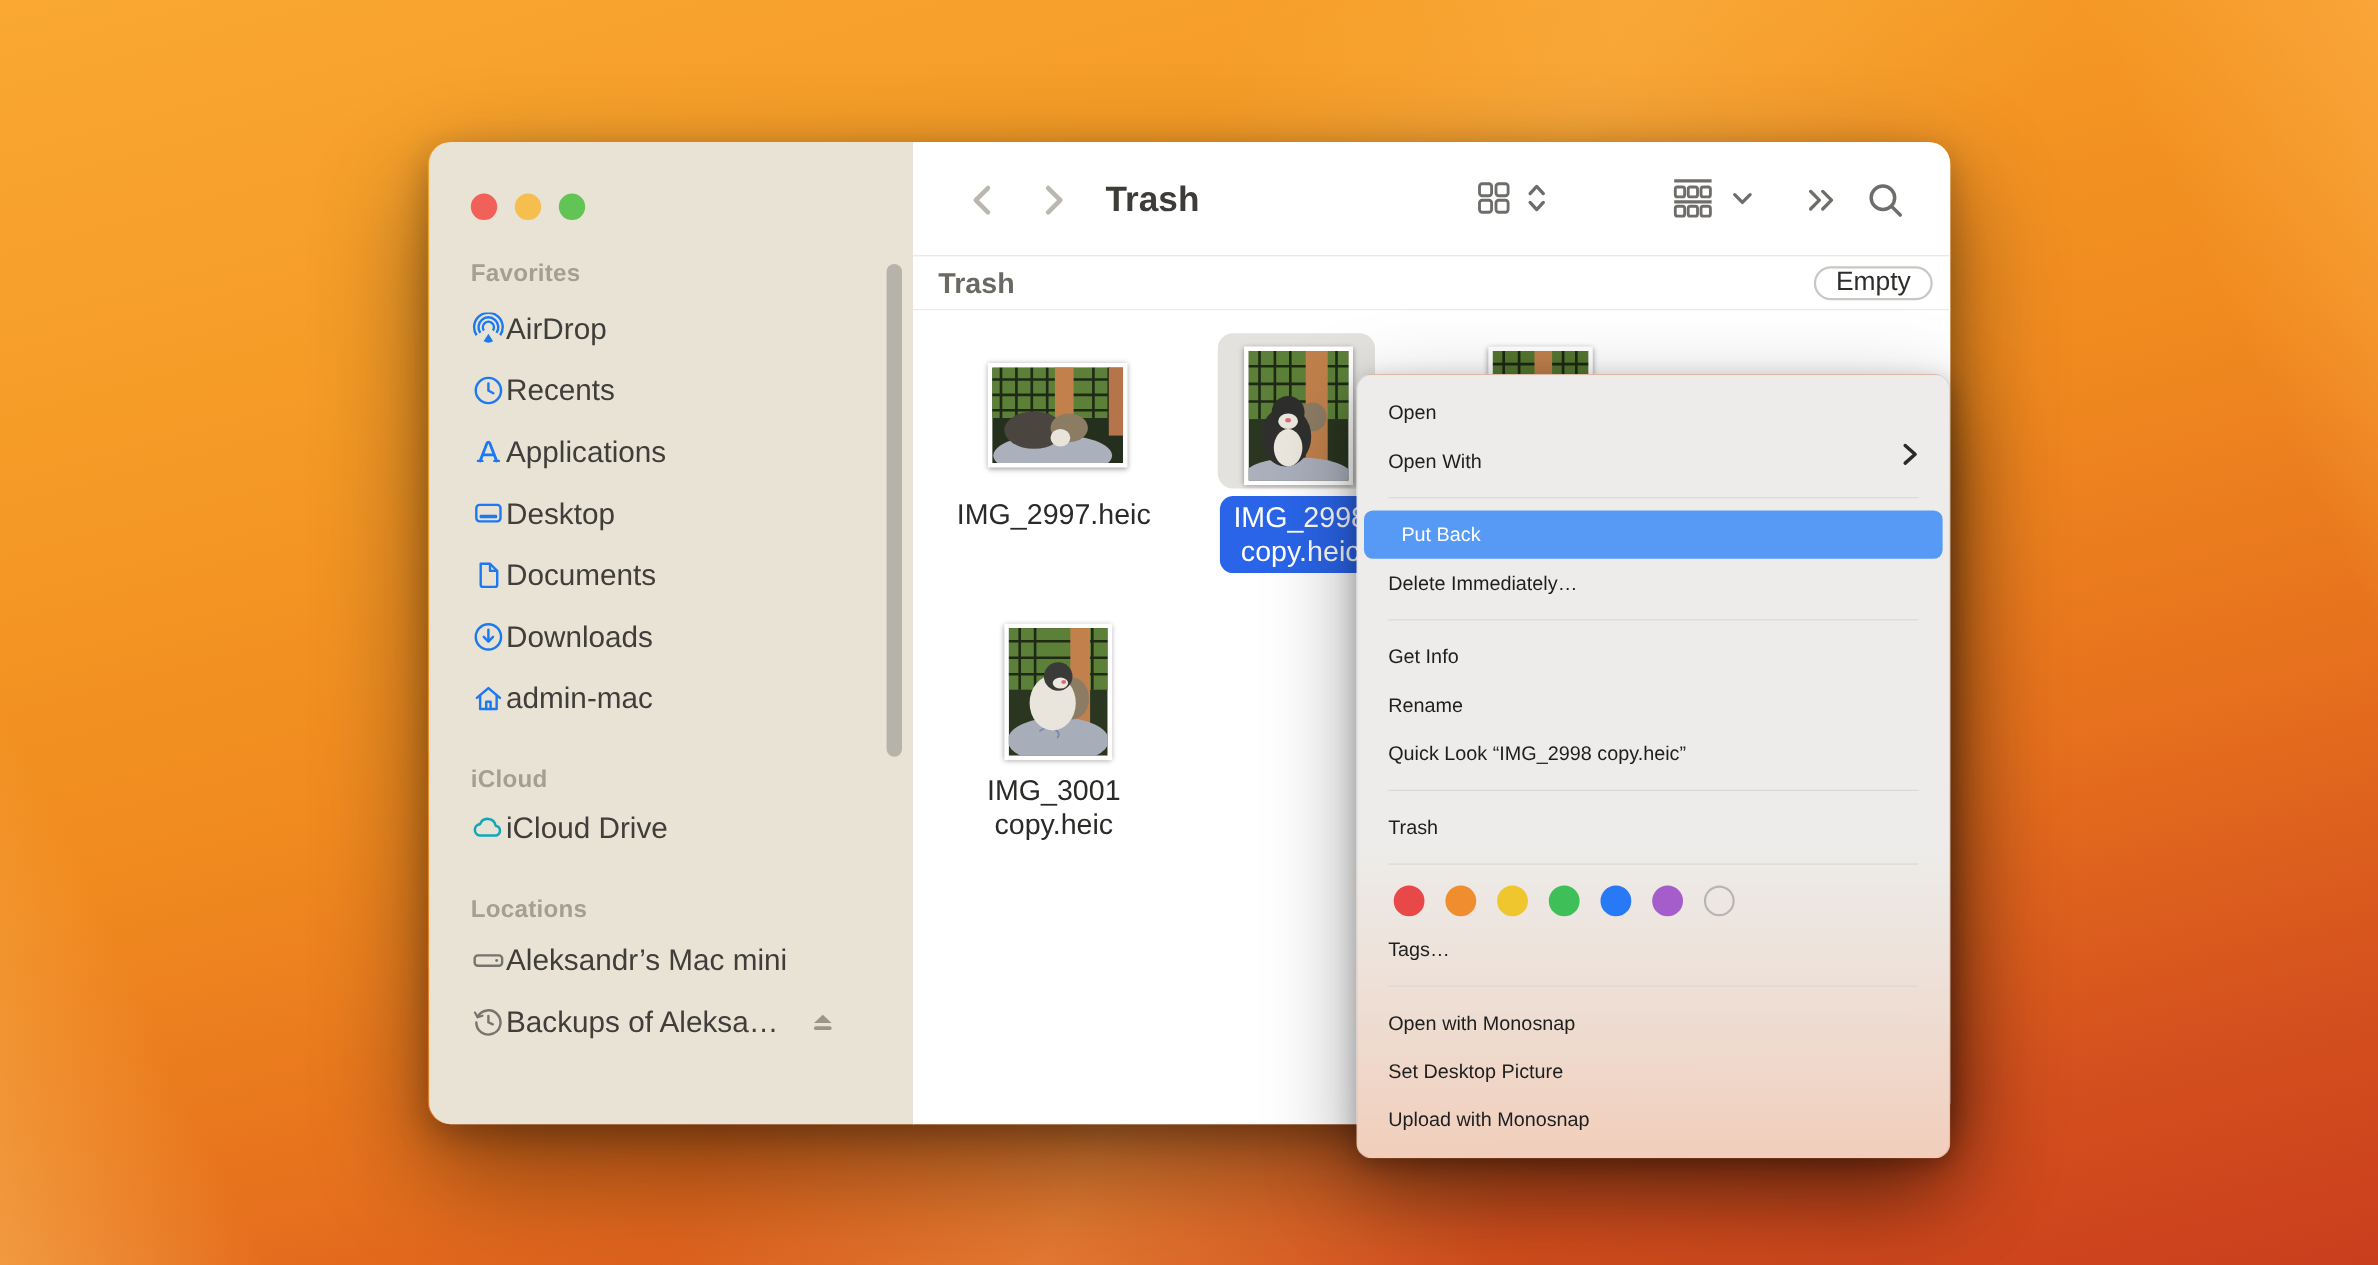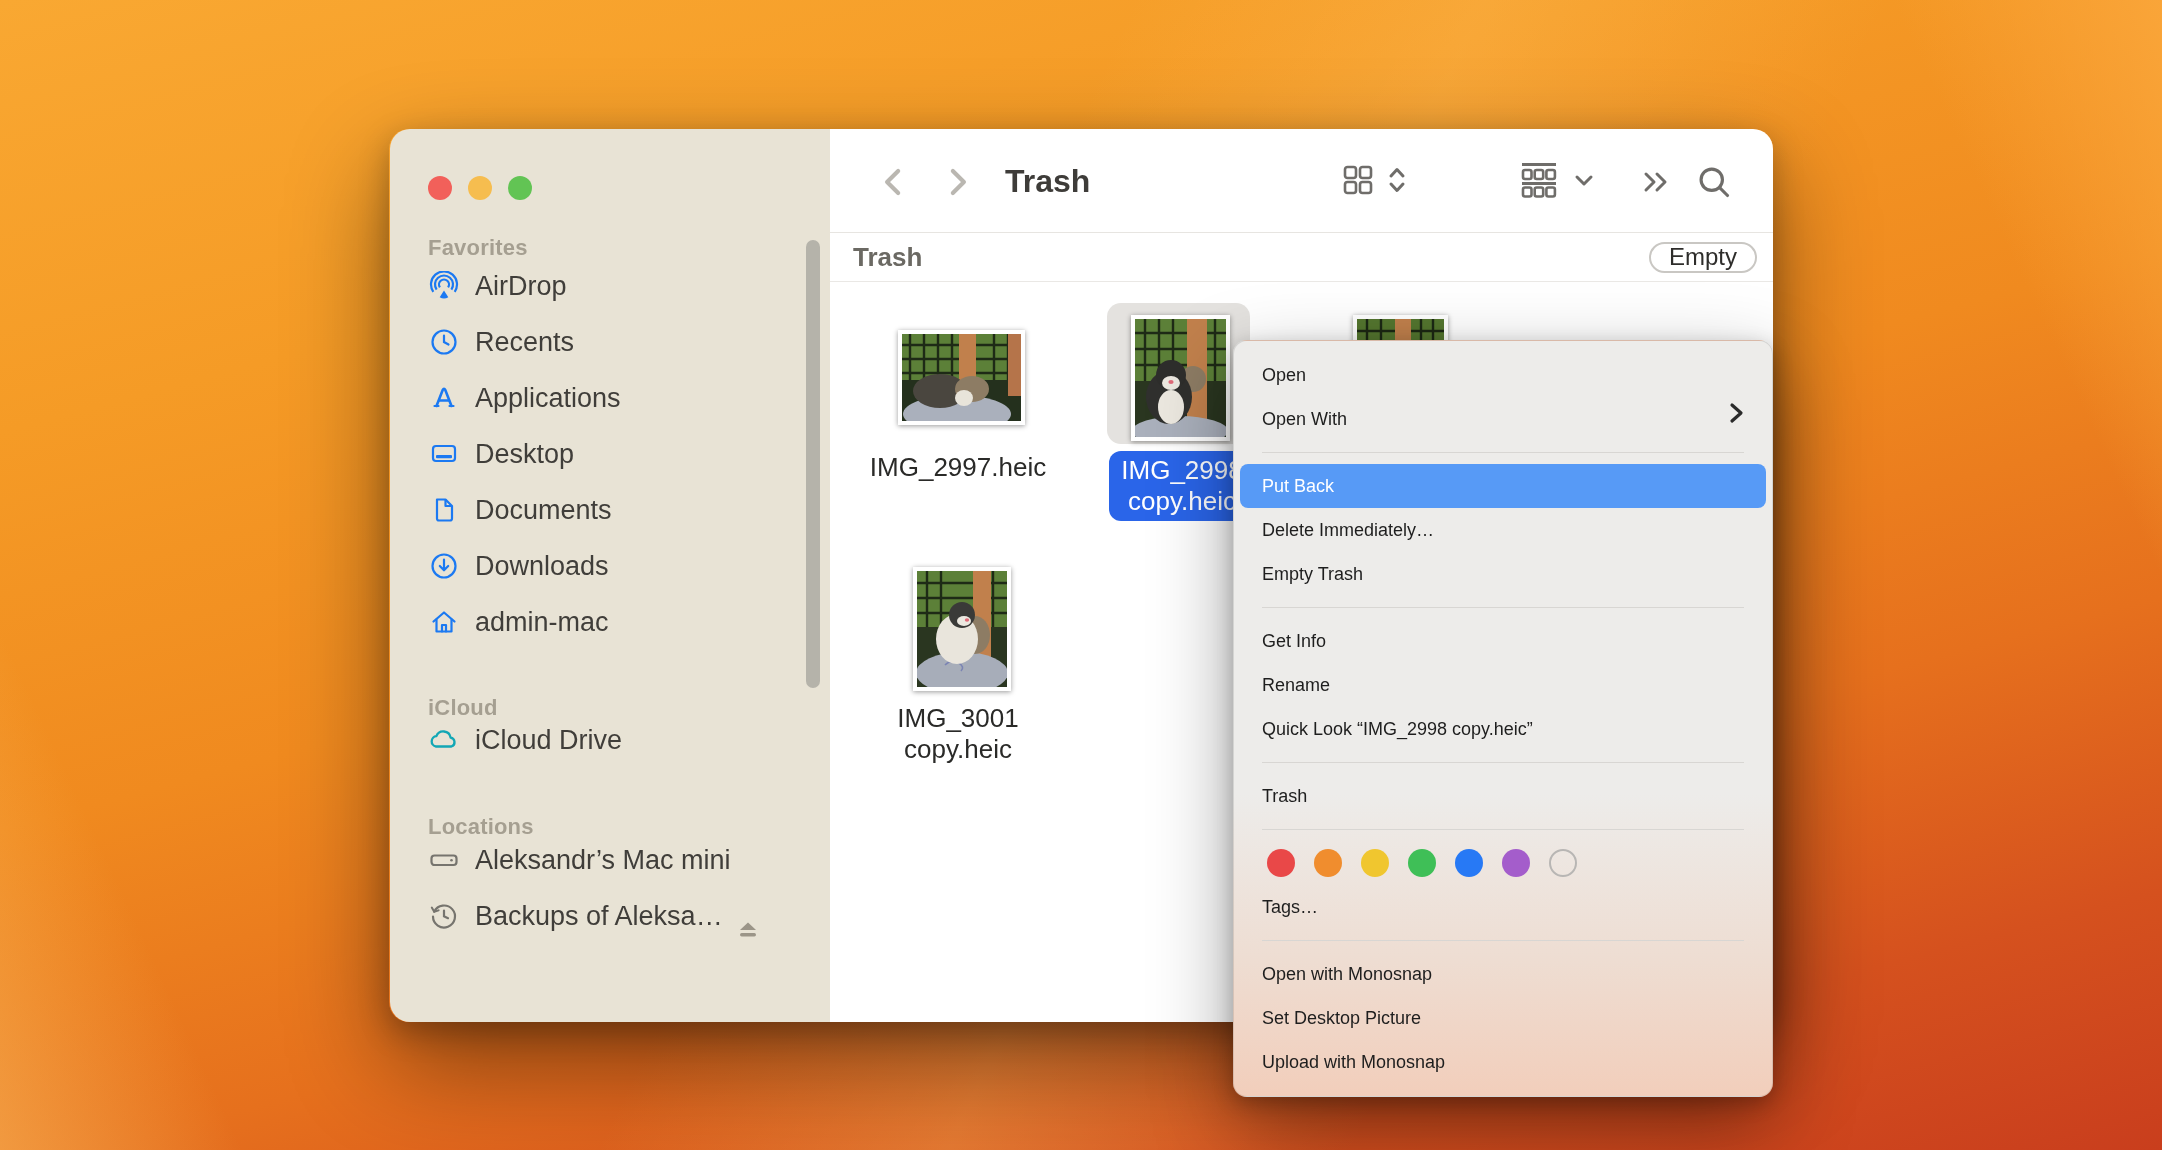--- a/index.html
+++ b/index.html
@@ -28,21 +28,21 @@
   }
   .traffic { position:absolute; left:38px; top:47px; display:flex; gap:16px; }
   .light { width:24px; height:24px; border-radius:50%; }
 
   .sb-inner { position:absolute; left:0; top:0; width:100%; }
   .sb-spacer { height:96px; }
   .sb-header { height:46px; display:flex; align-items:center; padding-left:38px;
                font-size:22px; font-weight:700; color:#A59F91; letter-spacing:.2px; }
   .sb-header.mid { margin-top:28px; height:34px; }
   .sb-header.loc { margin-top:28px; height:36px; }
-  .sb-row { position:relative; height:56px; display:flex; gap:15px;
+  .sb-row { position:relative; height:56px; display:flex; align-items:center; 
             padding-left:38px; font-size:27px; color:#403E3A; }
   .sb-ic { width:32px; height:30px; flex:0 0 32px; display:flex; align-items:center; justify-content:center; }
   .eject { position:absolute; right:68px; top:14px; }
   .sb-scroll { position:absolute; right:11px; top:111px; width:14px; height:448px;
                border-radius:7px; background:#ACAAA2; opacity:.85; }
 
   .content { position:absolute; left:441px; top:0; right:0; bottom:0;
              background:#FFFFFF; border-radius:0 20px 20px 0; }
   .toolbar { position:relative; height:104px; border-bottom:1px solid #E7E5E1; }
   .tb { position:absolute; top:34px; height:38px; display:flex; align-items:center; }
@@ -73,21 +73,21 @@
   .ctxmenu {
     position:absolute; left:1233px; top:340px; width:540px; z-index:10;
     border-radius:14px; padding:12px 0;
     background:linear-gradient(180deg, #EDECEA 0%, #EDECEA 60%, #EEDDD2 82%, #F2CEBB 100%);
     border:1px solid rgba(0,0,0,.10);
     box-shadow:0 30px 80px rgba(0,0,0,.38), 0 6px 20px rgba(0,0,0,.22);
   }
   .mi { height:44px; line-height:44px; padding:0 28px; font-size:18px; color:#1E1E1E;
         white-space:nowrap; display:flex; align-items:center; }
   .mi .lbl { flex:1 1 auto; }
-  .mi.hl { margin:0 6px; padding:0 22px; border-radius:8px; color:#fff; }
+  .mi.hl { margin:0 6px; padding:0 34px; border-radius:8px; color:#fff; }
   .msep { height:1px; background:#D8D6D3; margin:11px 28px; }
   .tagsrow { height:44px; display:flex; align-items:center; gap:19px; padding-left:33px; }
   .dot { width:28px; height:28px; border-radius:50%; }
   .dot.none { background:transparent; border:2.5px solid #B8B6B4; }
 </style>
 </head>
 <body>
 
 <div id="screen">
 
@@ -386,23 +386,20 @@
           </svg>
       </span>
     </div>
     <div class="msep"></div>
     <div class="mi hl" style="background-color: rgb(87, 154, 246);">
         <span class="lbl">Put Back</span>
       </div>
     <div class="mi">
         <span class="lbl">Delete Immediately…</span>
       </div>
-    <div class="mi">
-        <span class="lbl">Empty Trash</span>
-      </div>
     <div class="msep"></div>
     <div class="mi">
         <span class="lbl">Get Info</span>
       </div>
     <div class="mi">
         <span class="lbl">Rename</span>
       </div>
     <div class="mi">
         <span class="lbl">Quick Look “IMG_2998 copy.heic”</span>
       </div>

